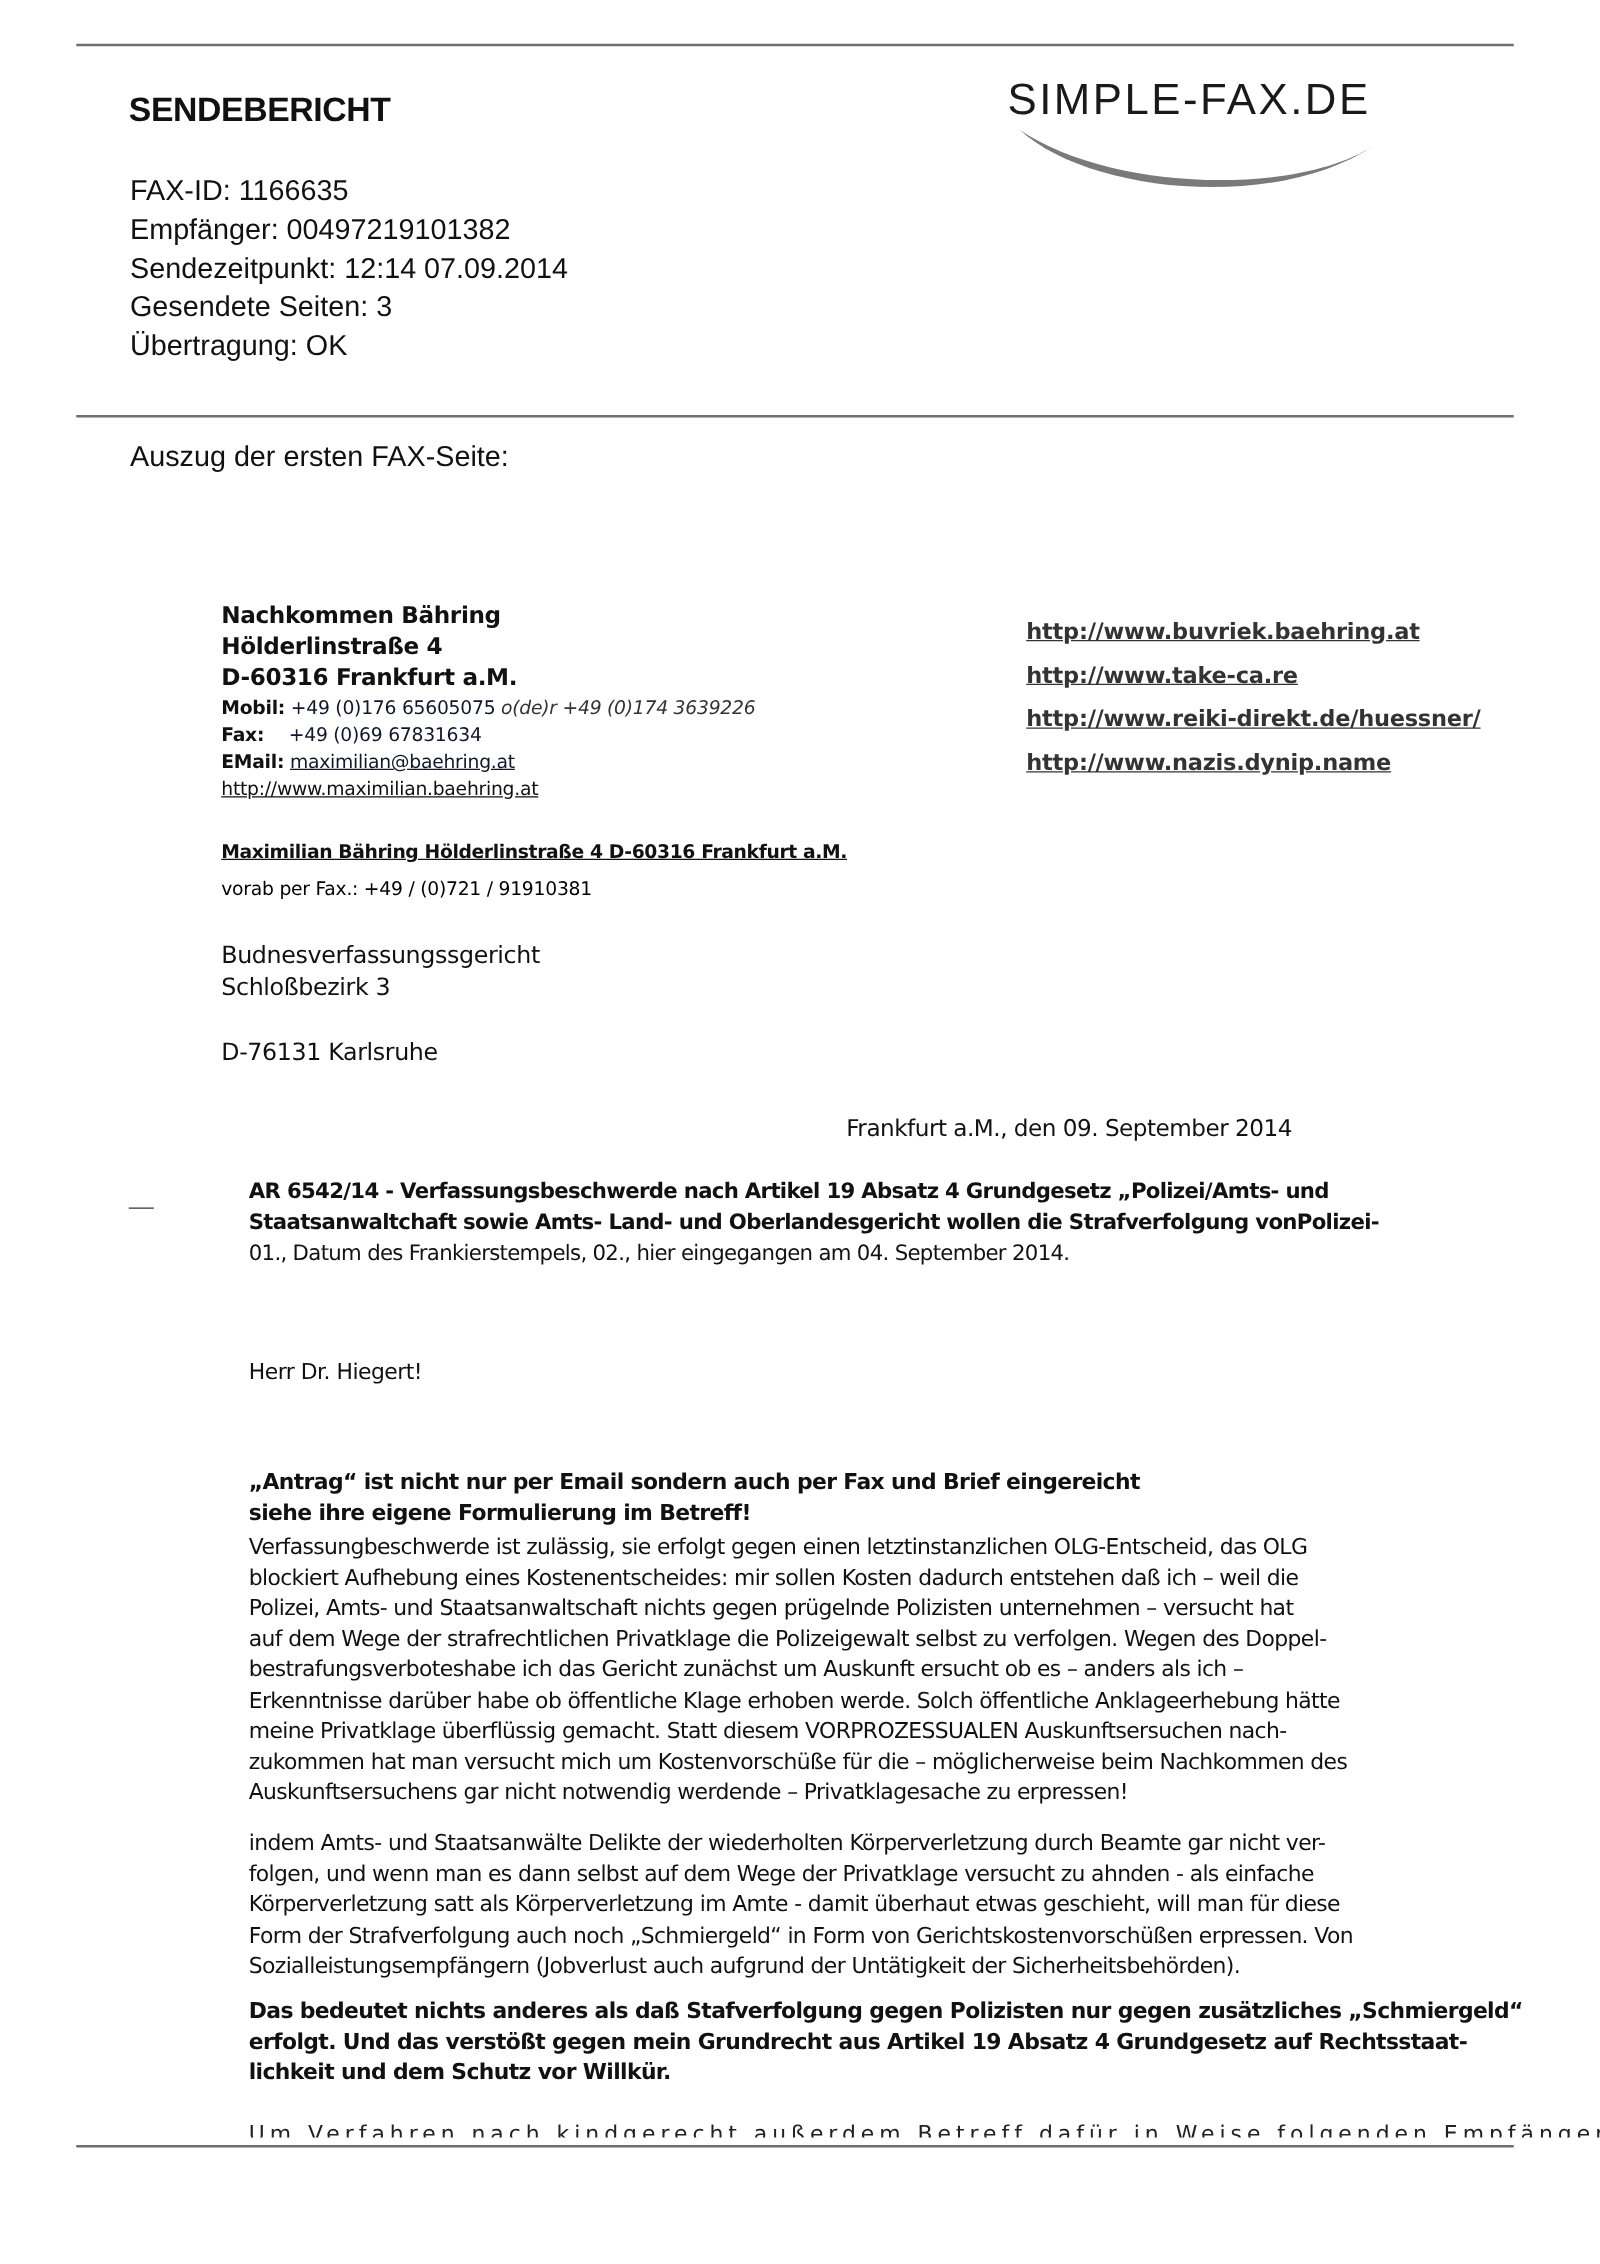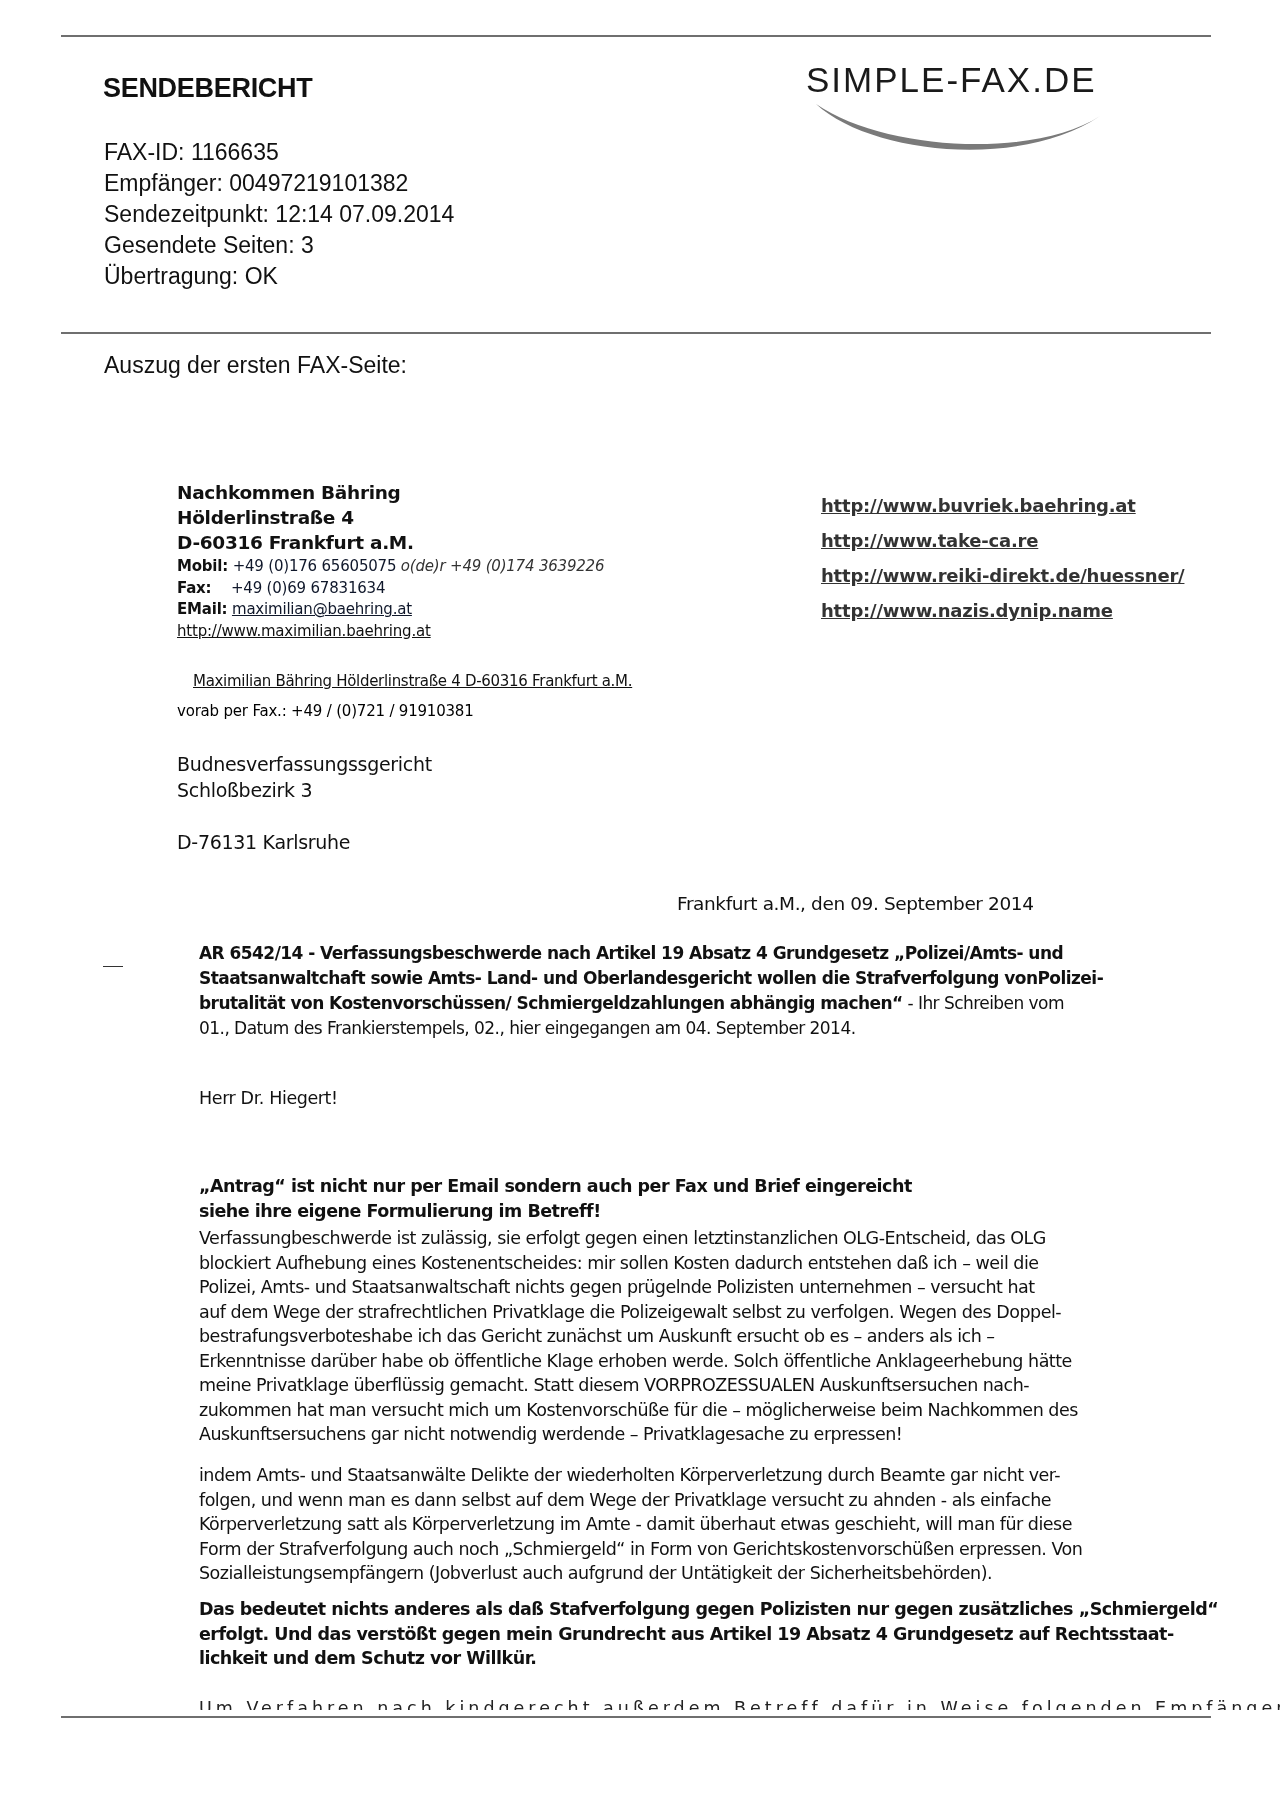--- a/index.html
+++ b/index.html
@@ -17,21 +17,21 @@
     .fax { font-family: "DejaVu Sans", sans-serif; }
     .sender { position: absolute; left: 177px; top: 480px; font-size: 18.5px; line-height: 25px; font-weight: bold; letter-spacing: -0.3px; }
     .sender-contact { position: absolute; left: 177px; top: 556px; font-size: 15px; line-height: 21.5px; letter-spacing: -0.2px; }
     .sender-contact .lbl { font-weight: bold; display: inline-block; }
     .sender-contact .fax-lbl { width: 54px; }
     .sender-contact .val { color: #0f172a; }
     .sender-contact .it { font-style: italic; color: #333; }
     .u { text-decoration: underline; }
     .links { position: absolute; left: 821px; top: 488px; font-size: 18px; line-height: 35px; font-weight: bold; color: #333; letter-spacing: -0.2px; }
     .links a { color: #333; text-decoration: underline; display: block; }
-    .return-addr { position: absolute; left: 193px; top: 672px; font-size: 15px; letter-spacing: -0.3px; text-decoration: underline; }
+    .return-addr { position: absolute; left: 177px; top: 672px; font-size: 15px; letter-spacing: -0.3px; text-decoration: underline; font-weight: bold; }
     .vorab { position: absolute; left: 177px; top: 702px; font-size: 15px; color: #000000; letter-spacing: -0.2px; }
     .recipient { position: absolute; left: 177px; top: 751px; font-size: 19px; line-height: 26px; letter-spacing: -0.3px; }
     .recipient .city { margin-top: 26px; }
     .date-line { position: absolute; left: 677px; top: 893px; font-size: 18.5px; letter-spacing: -0.4px; }
     .subject { position: absolute; left: 199px; top: 941px; width: 920px; font-size: 17px; line-height: 25px; letter-spacing: -0.55px; }
     .subject .b { font-weight: bold; }
     .subject-dash { position: absolute; left: 103px; top: 966px; width: 20px; height: 0; border-top: 1.5px solid #333; }
     .salutation { position: absolute; left: 199px; top: 1088px; font-size: 17.5px; letter-spacing: -0.4px; }
     .body-block { position: absolute; left: 199px; width: 935px; font-size: 17.5px; line-height: 24.5px; letter-spacing: -0.5px; }
     .body-block .line { white-space: nowrap; }
@@ -106,21 +106,20 @@
     <div>Schloßbezirk 3</div>
     <div class="city">D-76131 Karlsruhe</div>
   </div>
 
   <div class="date-line">Frankfurt a.M., den 09. September 2014</div>
 
   <div class="subject-dash"></div>
   <div class="subject">
     <div class="b">AR 6542/14  - Verfassungsbeschwerde nach Artikel 19 Absatz 4 Grundgesetz „Polizei/Amts- und</div>
     <div class="b">Staatsanwaltchaft sowie Amts- Land- und Oberlandesgericht wollen die Strafverfolgung vonPolizei-</div>
-    <div><span class="b">brutalität von Kostenvorschüssen/ Schmiergeldzahlungen abhängig machen“</span><span> - Ihr Schreiben vom</span></div>
     <div>01., Datum des Frankierstempels, 02., hier  eingegangen am 04. September 2014.</div>
   </div>
 
   <div class="salutation">Herr Dr. Hiegert!</div>
 
   <div class="body-block p-antrag">
     <div class="line">„Antrag“ ist nicht nur per Email sondern auch per Fax und Brief eingereicht</div>
     <div class="line">siehe ihre eigene Formulierung im Betreff!</div>
   </div>
 

